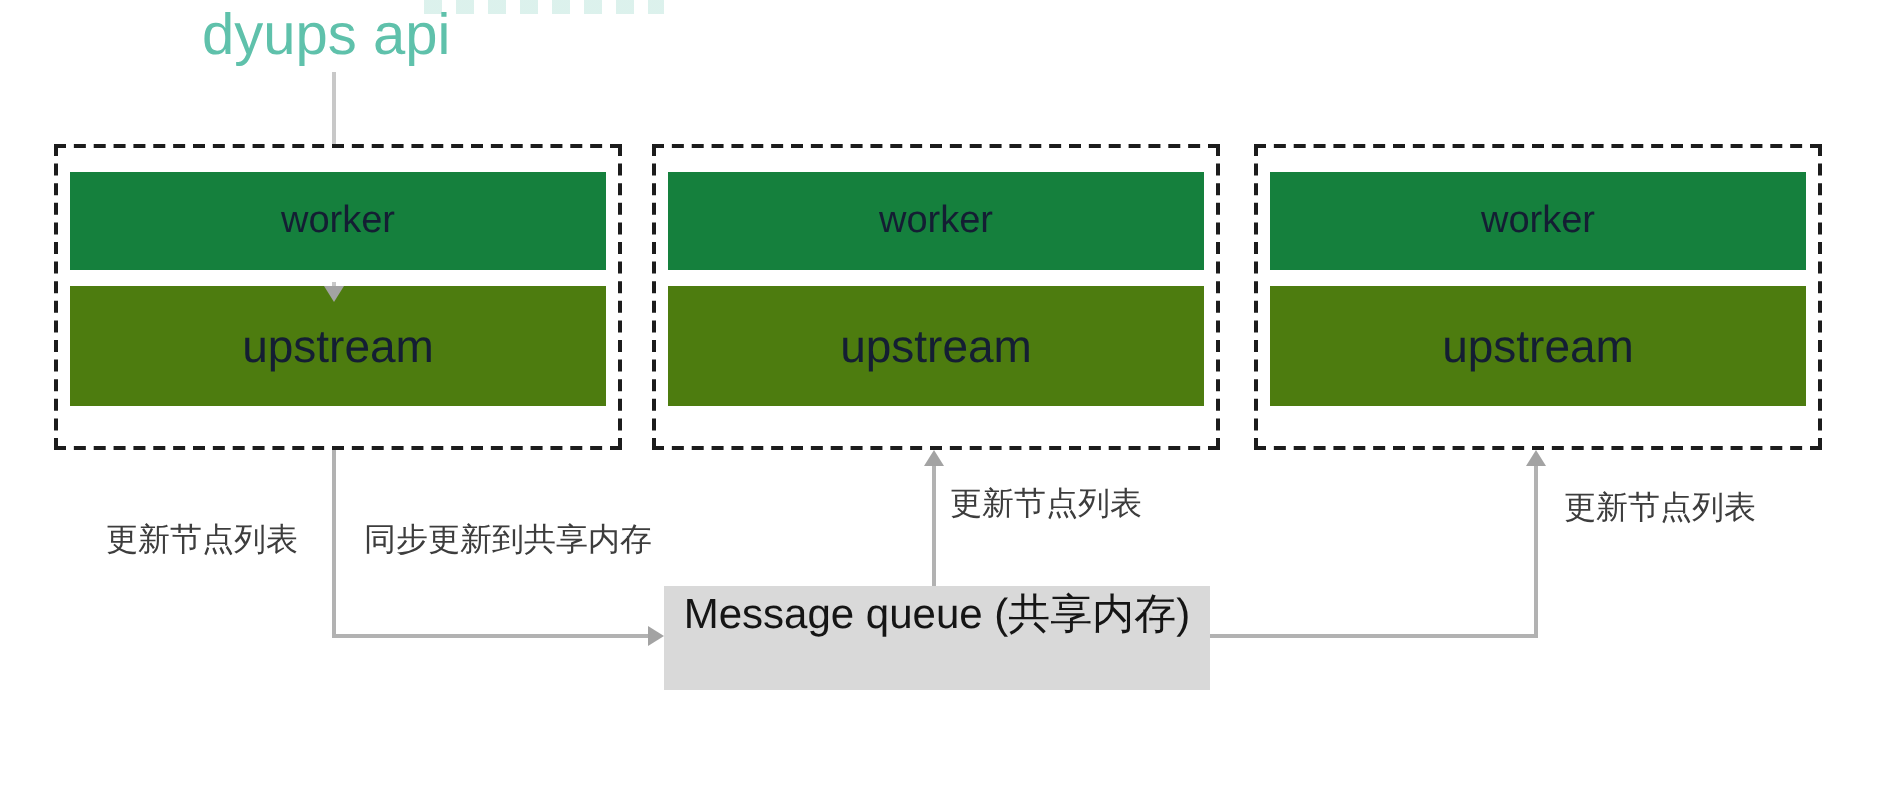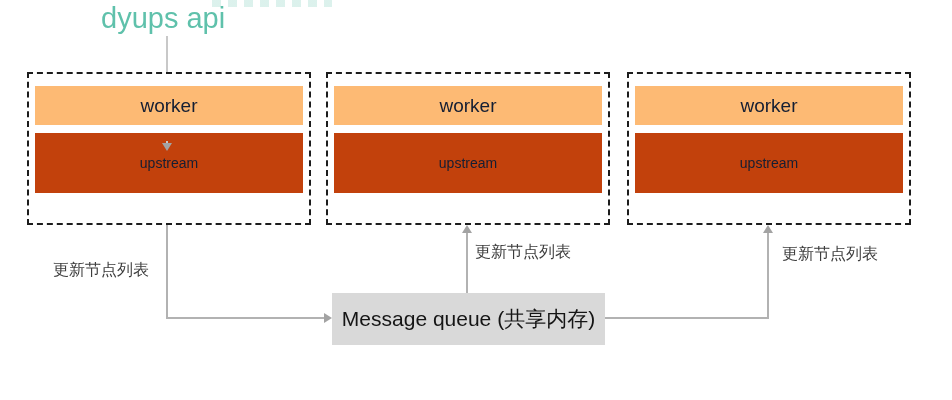--- a/index.html
+++ b/index.html
@@ -49,48 +49,47 @@
   .cluster-3 { left: 627px; }
 
   .node {
     width: 100%;
     display: flex;
     align-items: center;
     justify-content: center;
     color: #141e33;
   }
   .worker {
-    height: 39px;
-    background: #fdba74;
+    height: 49px;
+    background: #15803d;
     font-size: 19px;
   }
   .upstream {
     height: 60px;
     margin-top: 8px;
-    background: #c2410c;
-    font-size: 14px;
+    background: #4d7c0f;
+    font-size: 23px;
   }
 
   
   .line { position: absolute; background: #b2b2b2; }
   .line-light { background: #c8c8c8; }
 
   .arrowhead { position: absolute; width: 0; height: 0; }
   .arrow-down  { border-left: 5px solid transparent; border-right: 5px solid transparent; border-top: 8px solid #a3a3a3; }
   .arrow-up    { border-left: 5px solid transparent; border-right: 5px solid transparent; border-bottom: 8px solid #a3a3a3; }
   .arrow-right { border-top: 5px solid transparent; border-bottom: 5px solid transparent; border-left: 8px solid #a3a3a3; }
 
   
   .message-queue {
     position: absolute;
     left: 332px; top: 293px;
     width: 273px; height: 52px;
     background: #d9d9d9;
     display: flex;
-    align-items: center;
     justify-content: center;
     font-size: 21px;
     color: #151515;
     white-space: nowrap;
   }
 
   
   .edge-label {
     position: absolute;
     font-size: 16px;
@@ -153,16 +152,17 @@
 
   <div class="line" style="left:605px; top:317px; width:164px; height:2px;"></div>
   <div class="line" style="left:767px; top:231px; width:2px; height:88px;"></div>
   <div class="arrowhead arrow-up" style="left:763px; top:225px;"></div>
 
   <div class="message-queue">
     <span>Message queue (共享内存)</span>
   </div>
 
   <div class="edge-label label-c1-update">更新节点列表</div>
+  <div class="edge-label label-c1-sync">同步更新到共享内存</div>
   <div class="edge-label label-c2-update">更新节点列表</div>
   <div class="edge-label label-c3-update">更新节点列表</div>
 
 </div>
 
 </body></html>

